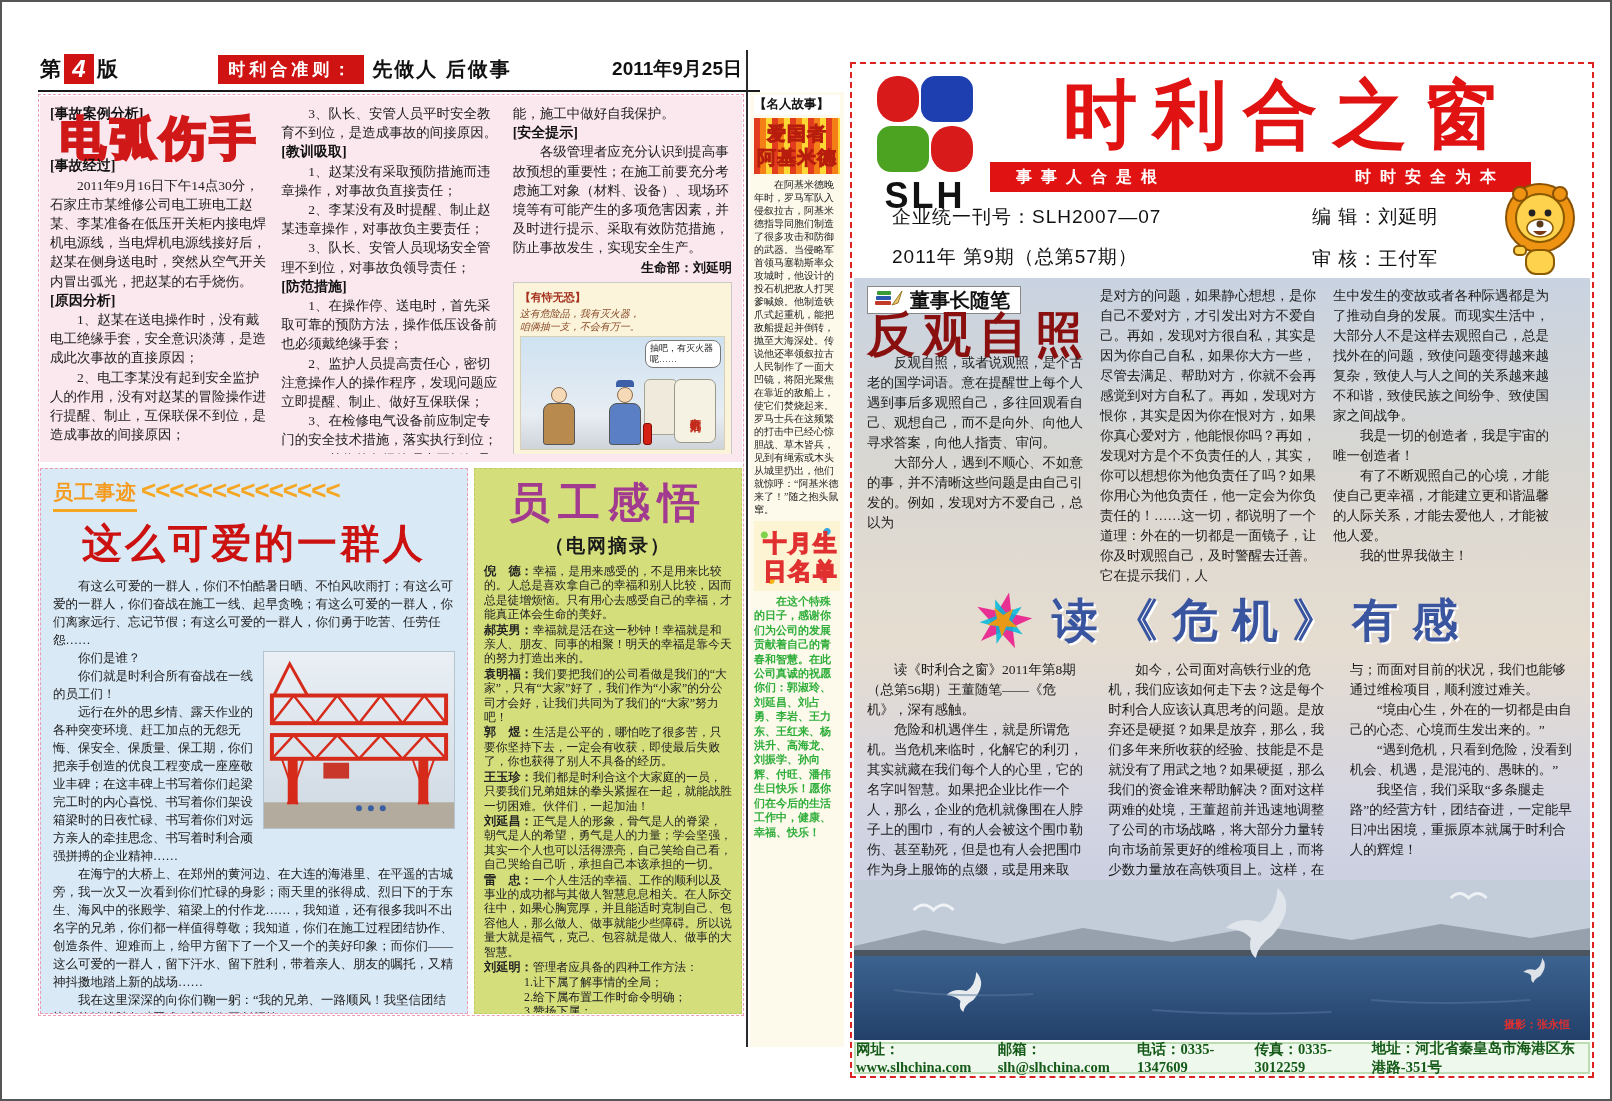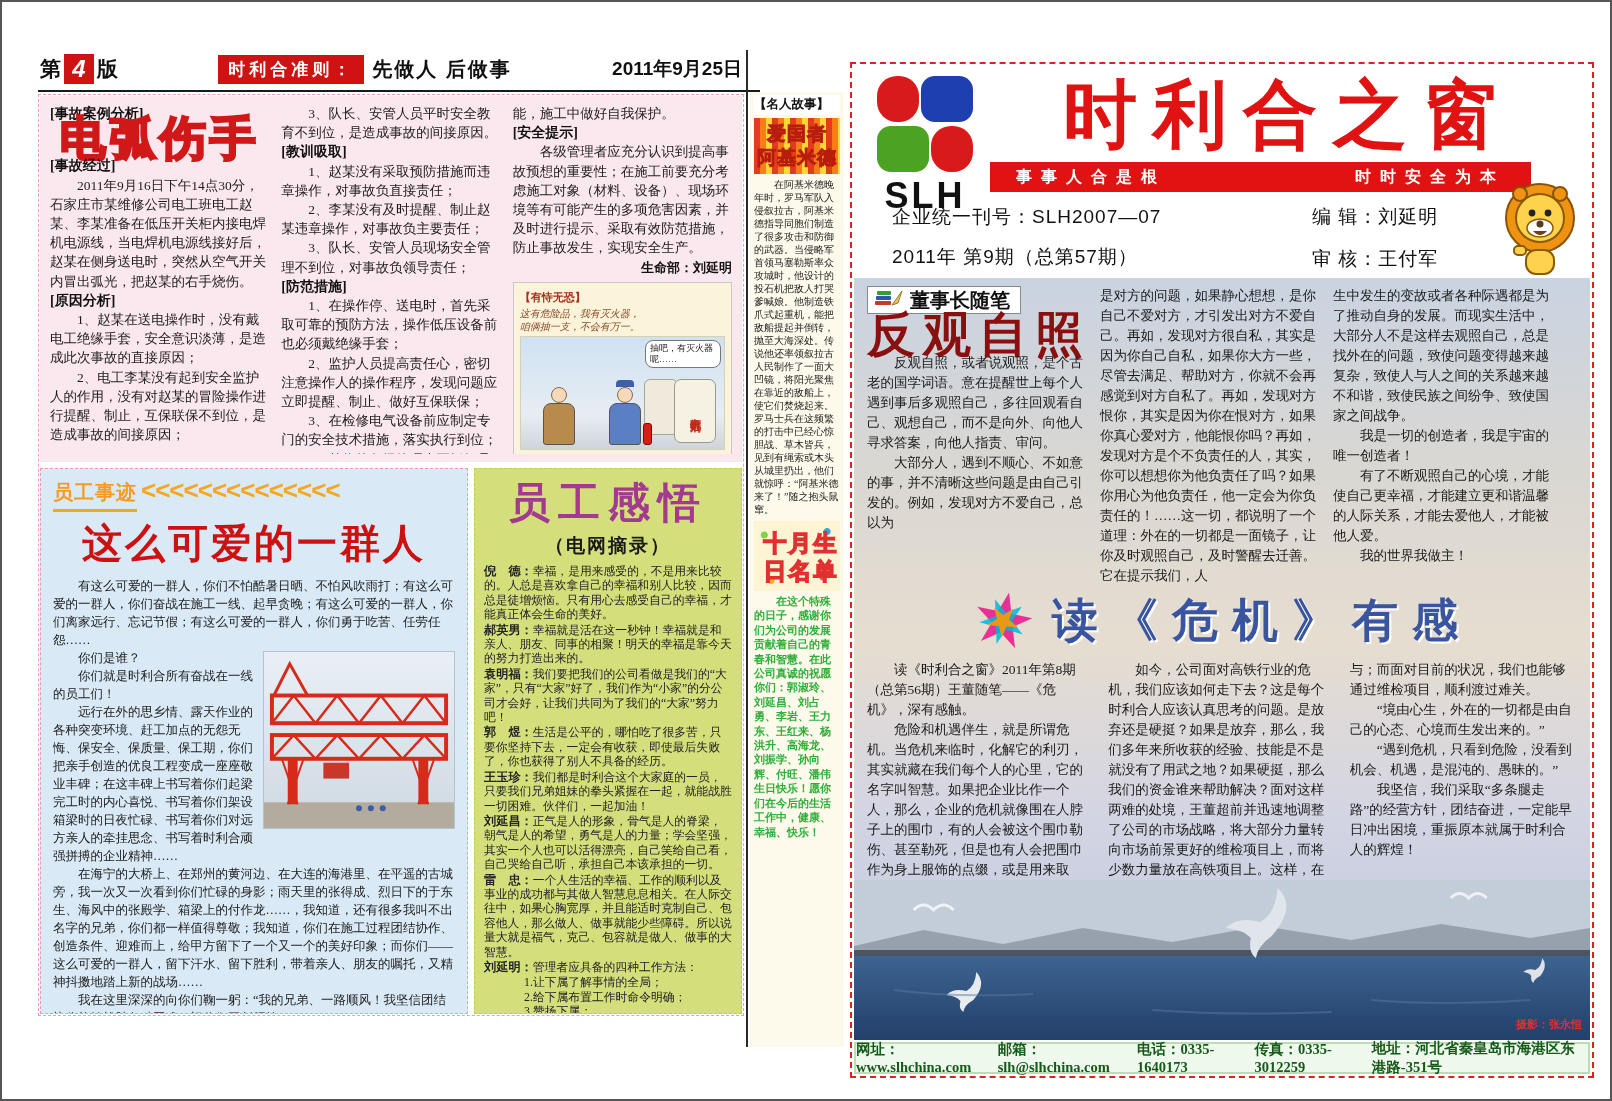--- a/index.html
+++ b/index.html
@@ -122,21 +122,21 @@
     padding:2px 10px 2px 6px; font-size:20px; font-weight:bold; color:#111; }
   .essay-title { font-size:48px; font-weight:bold; color:#8a1010; letter-spacing:8px; margin:8px 0 8px; }
   .crisis { padding:4px 13px 0; }
   .crisis-title-row { display:flex; align-items:flex-start; justify-content:center; gap:18px; height:66px; }
   .crisis-title { font-family:"Liberation Serif",serif; font-weight:bold; font-size:46px;
     color:#3a55a0; letter-spacing:14px; text-shadow:2px 2px 0 #fff; }
   .crisis-cols { display:flex; gap:14px; margin-top:4px; }
   .ccol { width:229px; font-family:"Liberation Serif",serif; font-size:13.5px; line-height:20px; color:#1a1a1a; }
   .ccol p { text-indent:2em; }
   .sea { position:absolute; left:0; right:0; bottom:0; height:160px; }
-  .photo-credit { position:absolute; right:8px; bottom:8px; color:#e03030; font-size:11px; font-weight:bold; }
+  .photo-credit { position:absolute; right:20px; bottom:8px; color:#e03030; font-size:11px; font-weight:bold; }
   .contact { position:absolute; left:2px; right:2px; bottom:2px; height:32px; background:#eef8ec;
     border:2px solid #bcdcb4; display:flex; align-items:center; justify-content:center; gap:16px;
     font-size:14.5px; font-weight:bold; color:#155a18; font-family:"Liberation Serif",serif; }
 </style>
 </head>
 <body>
 
 <div class="canvas">
 
   <div class="lp-header">
@@ -399,18 +399,18 @@
           <path d="M690 96 q8 -10 2 -18 q-1 9 -7 12 q-8 -2 -12 2 q6 1 8 4 q-1 5 2 7 q1 -4 7 -7 z" fill="#dde2e8"></path>
           <path d="M40 110 q60 8 140 4 M300 130 q80 6 180 2 M520 120 q70 6 160 0" stroke="#5a7aa0" stroke-width="2" opacity="0.5" fill="none"></path>
         </svg>
         <div class="photo-credit">摄影：张永恒</div>
       </div>
     </div>
 
     <div class="contact">
       <span>网址：www.slhchina.com</span>
       <span>邮箱：slh@slhchina.com</span>
-      <span>电话：0335-1640173</span>
+      <span>电话：0335-1347609</span>
       <span>传真：0335-3012259</span>
       <span>地址：河北省秦皇岛市海港区东港路-351号</span>
     </div>
   </div>
 </div>
 
 </body></html>

